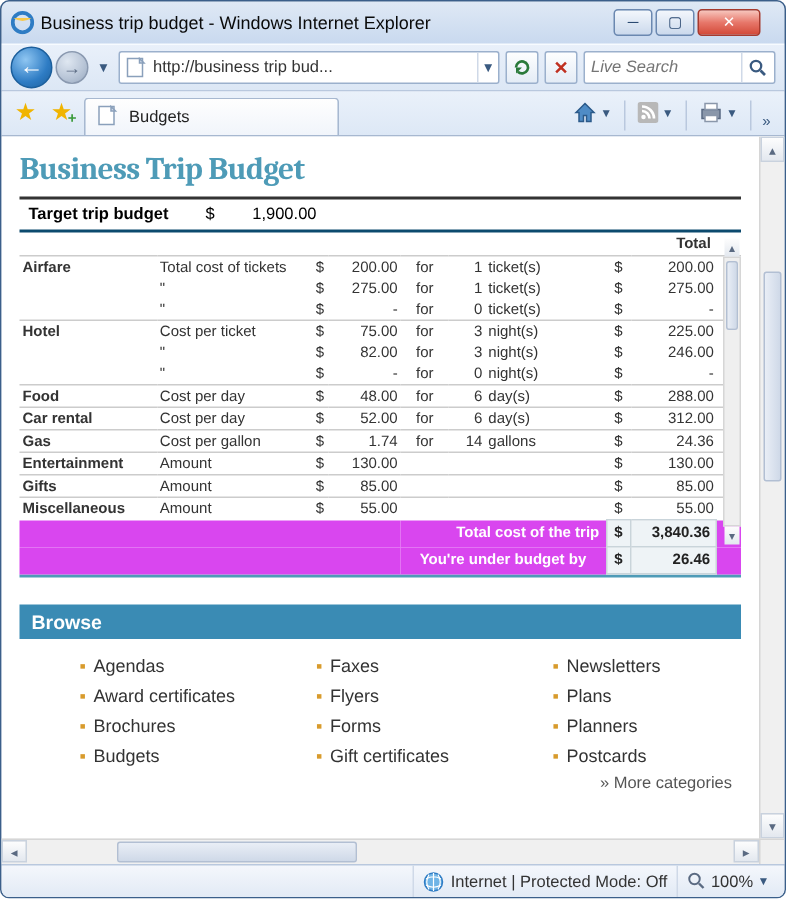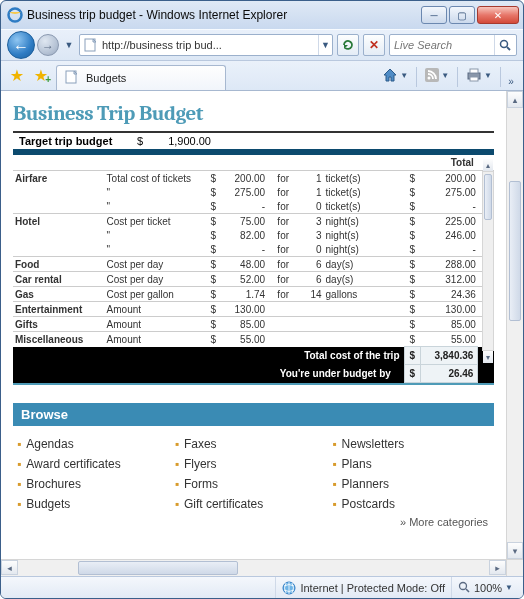--- a/index.html
+++ b/index.html
@@ -21,21 +21,21 @@
     background: linear-gradient(#dfe9f5, #c9d9ef 28px, #eef3fa 60px, #f6f9fd 100%);
     display: flex;
     flex-direction: column;
     overflow: hidden;
   }
   
   .titlebar {
     height: 28px;
     display: flex;
     align-items: center;
-    padding: 0 4px 0 6px;
+    padding: 0 16px 0 6px;
     color: #1a1a1a;
   }
   .titlebar .ie-icon { width:16px;height:16px;margin-right:4px;position:relative; }
   .titlebar .ie-icon svg { width:16px;height:16px; }
   .titlebar .title { flex:1;font-size:12px;color:#0a0a0a; }
   .win-buttons { display:flex;gap:2px; }
   .win-btn {
     width: 26px; height:18px; border:1px solid #6b88b0; border-radius:3px;
     background:linear-gradient(#f3f7fc,#cbd9ec);
     display:flex;align-items:center;justify-content:center;font-size:10px;color:#2b4a72;
@@ -102,47 +102,47 @@
   .vscroll { position:absolute;right:0;top:0;bottom:17px;width:17px;background:#f0f0f0;border-left:1px solid #d6d6d6; }
   .vscroll .arrow, .hscroll .arrow { height:17px;display:flex;align-items:center;justify-content:center;color:#5a6a82;font-size:9px;background:linear-gradient(#fdfdfd,#e3e8ef);border:1px solid #c9d2de; }
   .vscroll .thumb { position:absolute;left:2px;right:2px;top:90px;height:140px;background:linear-gradient(90deg,#e9eef6,#cfd9e8);border:1px solid #b2bfd3;border-radius:2px; }
   .hscroll { position:absolute;left:0;right:17px;bottom:0;height:17px;background:#f0f0f0;border-top:1px solid #d6d6d6;display:flex; }
   .hscroll .arrow { width:17px;height:15px; }
   .hscroll .track { flex:1;position:relative; }
   .hscroll .thumb { position:absolute;top:1px;bottom:1px;left:60px;width:160px;background:linear-gradient(#e9eef6,#cfd9e8);border:1px solid #b2bfd3;border-radius:2px; }
   .corner { position:absolute;right:0;bottom:0;width:17px;height:17px;background:#f0f0f0;border-left:1px solid #d6d6d6;border-top:1px solid #d6d6d6; }
 
   .doc-title { font-family:Cambria,Georgia,serif;font-size:21px;color:#4e9bb7;font-weight:bold;margin:0 0 6px 0;letter-spacing:-0.5px; }
-  .target-row { border-top:2px solid #333;border-bottom:6px solid #0c4a6e;display:flex;align-items:center;font-size:11px;height:24px; }
+  .target-row { border-top:2px solid #333;border-bottom:2px solid #0c4a6e;display:flex;align-items:center;font-size:11px;height:24px; }
   .target-row .lbl { font-weight:bold;padding:0 6px;width:120px; }
   .target-row .cur { width:14px;text-align:center; }
   .target-row .amt { width:70px;text-align:right;padding-right:6px; }
 
   .budget-area { position:relative;border-bottom:2px solid #4e9bb7; }
   .budget-table { width:100%;border-collapse:collapse;font-size:10px;color:#333; }
   .budget-table th { text-align:right;font-weight:bold;font-size:10px;padding:2px 4px; }
   .budget-table td { padding:1.5px 2px;white-space:nowrap; }
   .budget-table .cat { font-weight:bold;width:80px; }
   .budget-table .desc { width:90px; }
   .budget-table .cur { width:10px;text-align:center; }
   .budget-table .num { text-align:right;width:42px; }
   .budget-table .for { width:20px;text-align:center; }
   .budget-table .qty { width:14px;text-align:right; }
   .budget-table .unit { width:50px; }
   .budget-table .tnum { text-align:right;width:50px;padding-right:2px; }
   .budget-table tr.rule td { border-top:1px solid #ccc; }
-  .totals-row td { background:#000000;color:#fff;font-weight:bold;padding:3px 4px; }
+  .totals-row td { background:#d946ef;color:#fff;font-weight:bold;padding:3px 4px; }
   .totals-row .tval { background:#eef3f6;color:#222;font-weight:bold;text-align:right;border:1px solid #c9d4da; }
   .mini-vscroll { position:absolute;right:0;top:16px;bottom:32px;width:12px;background:#efefef;border:1px solid #d6d6d6; }
   .mini-vscroll .thumb { position:absolute;left:1px;right:1px;top:2px;height:46px;background:linear-gradient(90deg,#e9eef6,#cfd9e8);border:1px solid #b2bfd3;border-radius:2px; }
   .mini-vscroll .arrow { position:absolute;left:0;right:0;height:12px;display:flex;align-items:center;justify-content:center;font-size:8px;color:#5a6a82;background:linear-gradient(#fdfdfd,#e3e8ef); }
 
   .browse-hdr { margin-top:18px;background:#3a8bb4;color:#fff;font-weight:bold;padding:4px 8px;font-size:13px; }
   .browse-cols { display:flex;padding:8px 4px 2px 4px;font-size:12px;color:#333; }
-  .browse-col { flex:1; }
+  .browse-col { flex:1;margin-left:36px; }
   .browse-col div { padding:3px 0; }
   .bullet { color:#d89b2c;font-weight:bold;margin-right:5px; }
   .more { text-align:right;font-size:11px;color:#555;padding-right:6px; }
 
   
   .statusbar {
     height:22px;border-top:1px solid #b9c8de;background:linear-gradient(#f4f7fc,#e2eaf5);
     display:flex;align-items:center;font-size:11px;color:#333;padding:0 4px;
   }
   .statusbar .spacer { flex:1; }

